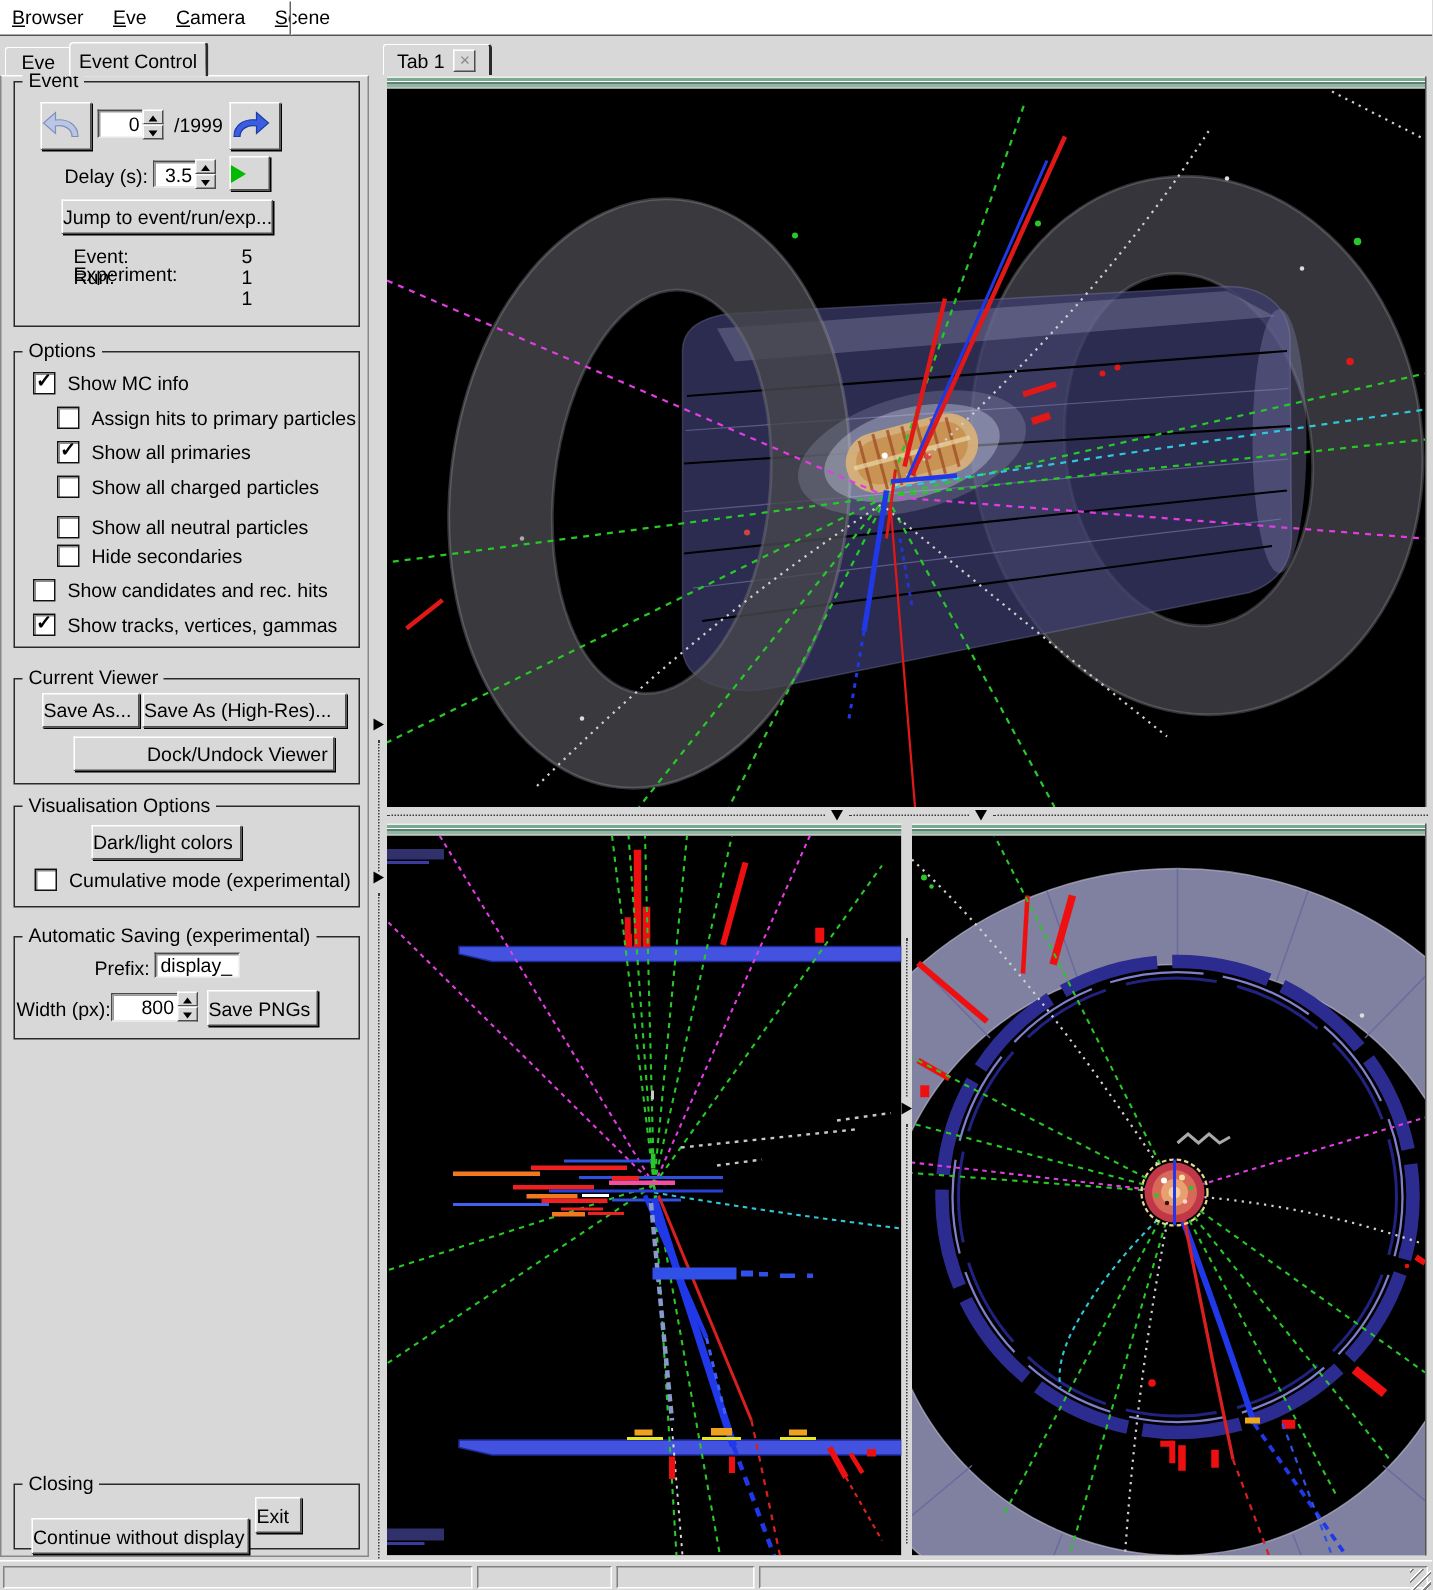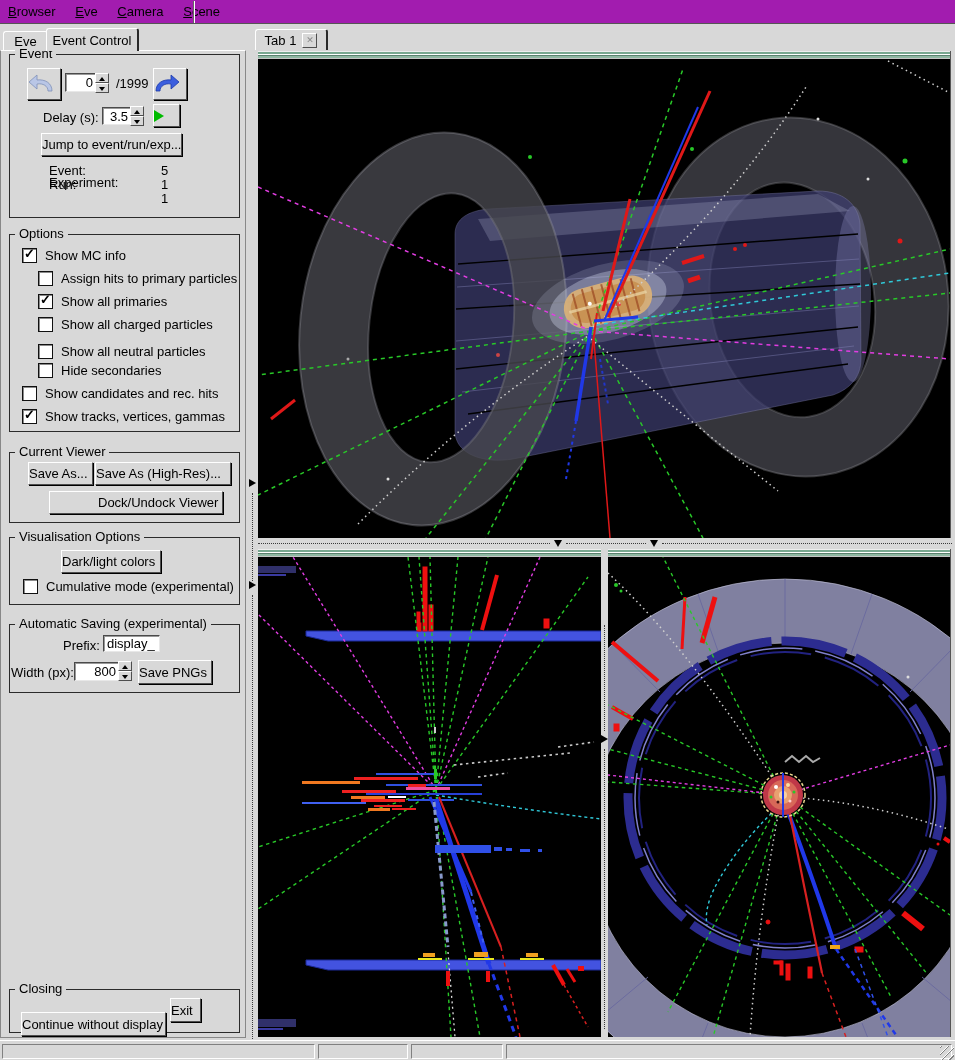--- a/index.html
+++ b/index.html
@@ -37,21 +37,21 @@
   .chevD{position:absolute;width:0;height:0;border-top:7px solid #000;border-left:4px solid transparent;border-right:4px solid transparent;}
   .scell{position:absolute;top:3px;height:13px;border:1px solid;border-color:#808080 #fff #fff #808080;}
   .lbl{position:absolute;white-space:nowrap;}
   svg{display:block;}
 </style>
 </head>
 <body>
 
 <div id="app">
 
-  <div class="abs" style="left:0;top:0;width:955px;height:24px;border-bottom:1px solid #555;background:#a21caf;padding-left:8px;box-sizing:border-box;line-height:23px;">
+  <div class="abs" style="left:0;top:0;width:955px;height:24px;border-bottom:1px solid #555;background:#ffffff;padding-left:8px;box-sizing:border-box;line-height:23px;">
     <span class="menuitem">Browser</span>
     <span class="menuitem">Eve</span>
     <span class="menuitem">Camera</span>
     <span class="menuitem">Scene</span>
     <span class="abs" style="left:193px;top:1px;height:22px;border-left:1px solid #666;border-right:1px solid #fff;"></span>
   </div>
 
   <div class="tab" style="left:3px;top:31px;width:43px;height:18px;border-right-width:1px;">
     <span>Eve</span>
   </div>

